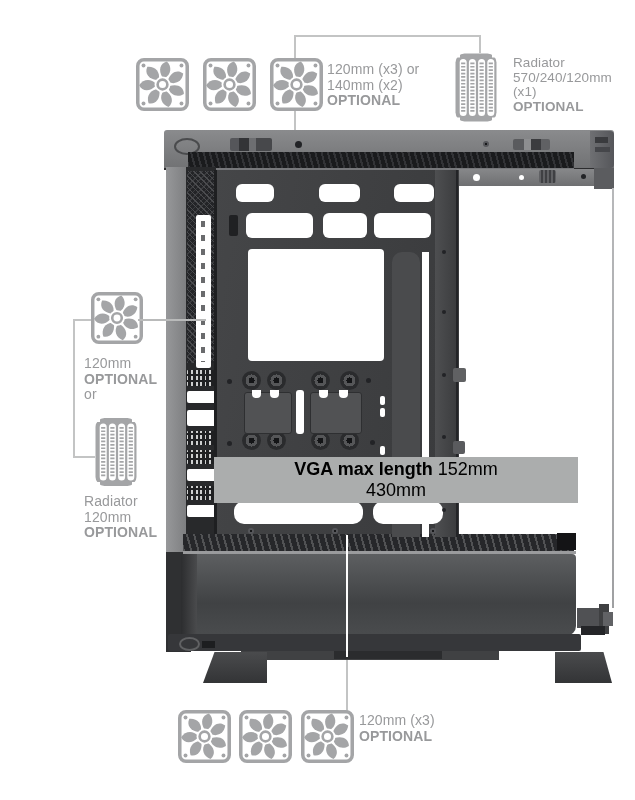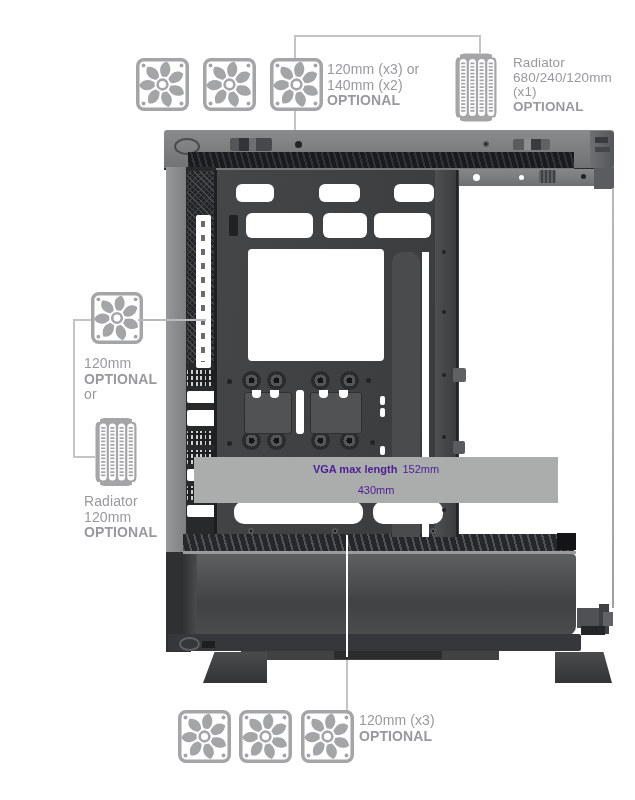--- a/index.html
+++ b/index.html
@@ -28,23 +28,23 @@
   .grommet{position:absolute;width:19px;height:19px;border-radius:50%;
      background:radial-gradient(circle at 50% 50%, #141517 0 3px, #555658 3px 6px, #2a2b2d 6px 10px);}
   .screw{position:absolute;width:6px;height:6px;border-radius:50%;
      background:radial-gradient(circle,#17181a 0 1.5px,#55565a 1.5px 3px);}
   .dot{position:absolute;border-radius:50%;background:#222326;}
   
   .cpu-plate{position:absolute;left:248px;top:271px;width:98px;height:66px;background:#a7a9a9;
      color:#fff;text-align:center;display:flex;flex-direction:column;justify-content:center;
      gap:1px;z-index:5;font-size:16px;line-height:19px;}
   .cpu-plate .t{font-weight:bold;}
-  .banner{position:absolute;left:158px;top:457px;width:364px;height:46px;background:#abadad;
-     color:#4c1d95;display:flex;flex-direction:column;justify-content:center;align-items:center;
-     z-index:7;font-size:11px;line-height:21px;}
+  .banner{position:absolute;left:178px;top:457px;width:364px;height:46px;background:#abadad;
+     color:#000000;display:flex;flex-direction:column;justify-content:center;align-items:center;
+     z-index:7;font-size:18px;line-height:21px;}
   .banner .row{display:flex;gap:5px;}
   .banner .b{font-weight:bold;}
 </style>
 </head>
 <body>
 
 <svg width="0" height="0" style="position:absolute">
   <defs>
     <symbol id="fan" viewBox="0 0 60 60">
       <rect x="2" y="2" width="56" height="56" rx="7" fill="#ffffff" stroke="#a4a5a7" stroke-width="4"></rect>
@@ -110,21 +110,21 @@
   <div class="ann" style="left:291px;top:62px;">
     <div>120mm (x3) or</div>
     <div>140mm (x2)</div>
     <div class="opt">OPTIONAL</div>
   </div>
   <svg class="icon" style="left:418px;top:52px" width="44" height="71">
       <use href="#rad"></use>
     </svg>
   <div class="ann" style="left:477px;top:56px;font-size:13.5px;line-height:14.5px;">
     <div>Radiator</div>
-    <div>680/240/120mm</div>
+    <div>570/240/120mm</div>
     <div>(x1)</div>
     <div class="opt">OPTIONAL</div>
   </div>
 
   <svg class="icon" style="left:55px;top:292px" width="52" height="52">
       <use href="#fan"></use>
     </svg>
   <div class="ann" style="left:48px;top:356px;">
     <div>120mm</div>
     <div class="opt">OPTIONAL</div>

